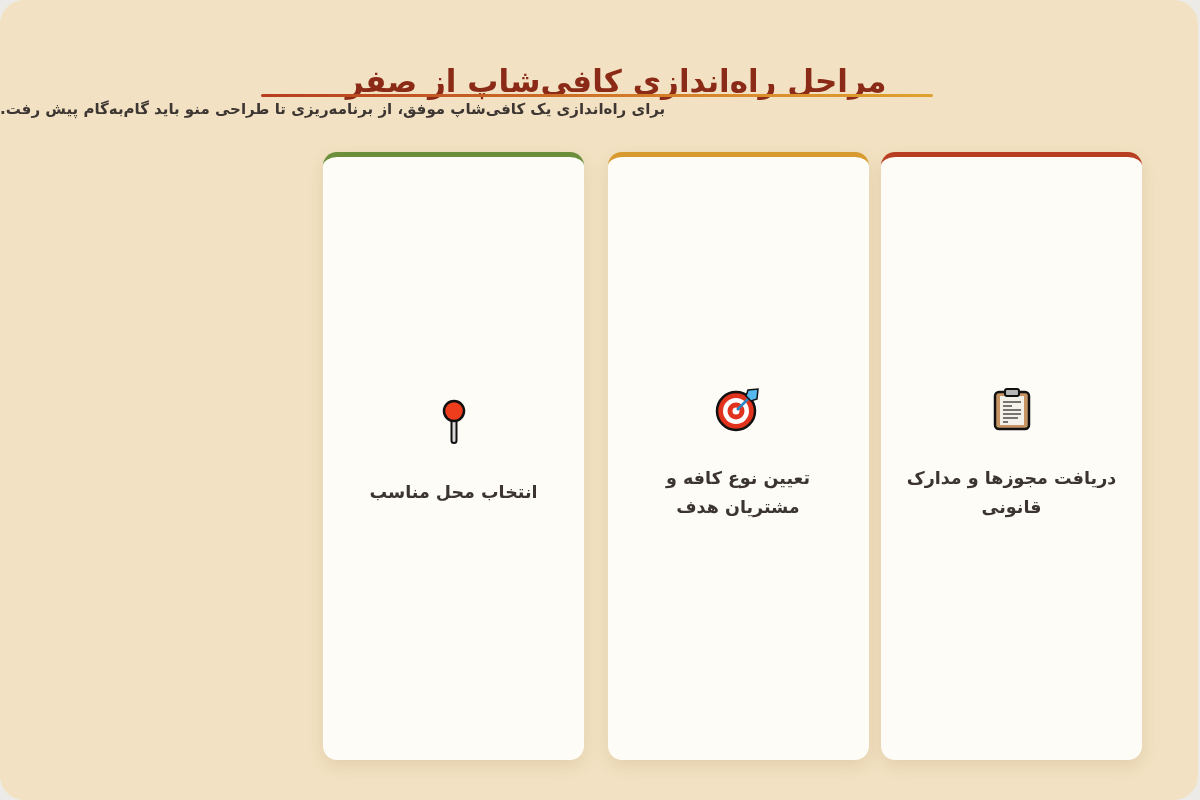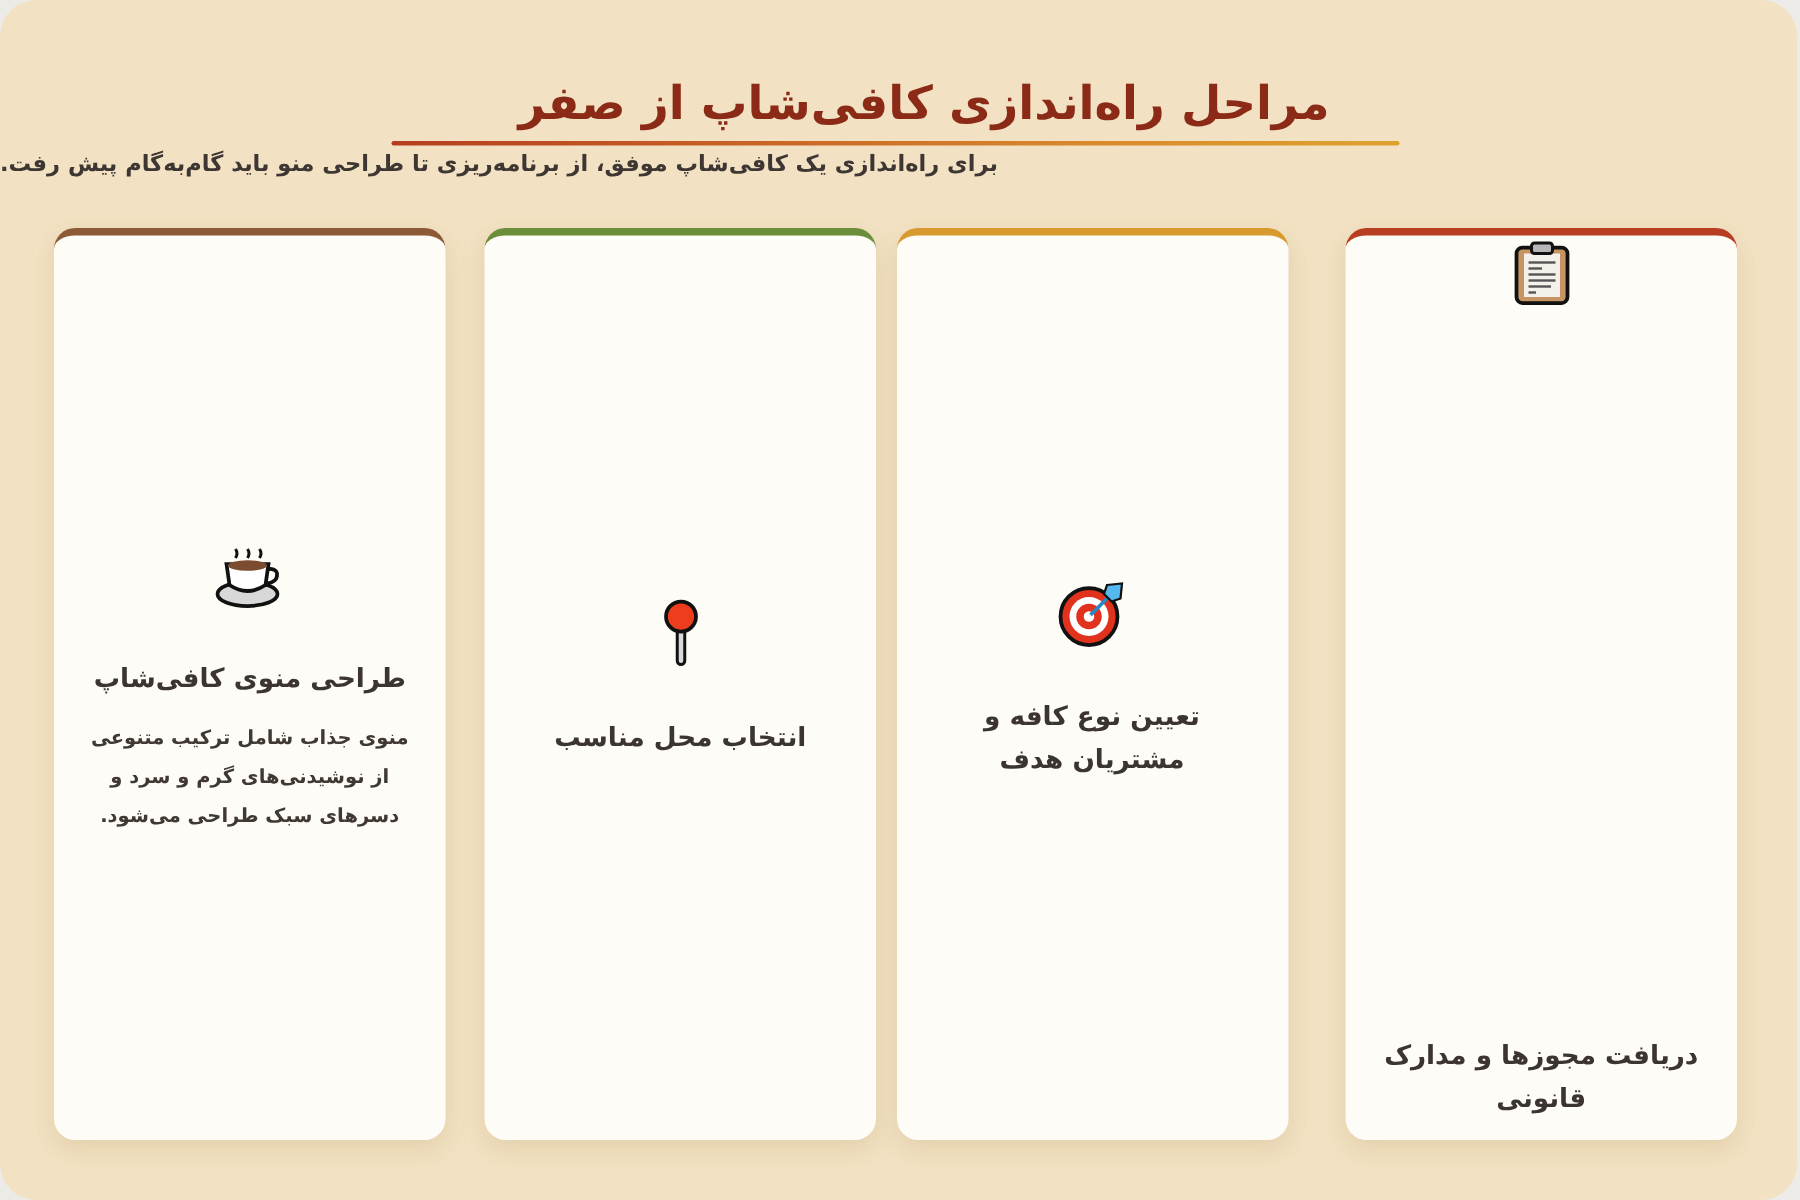--- a/index.html
+++ b/index.html
@@ -25,21 +25,21 @@
       position: absolute;
       left: 0;
       right: 0;
       top: 40px;
       text-align: center;
     }
     .title {
       font-size: 31px;
       font-weight: bold;
       color: #8b2a16;
-      margin: 4px;
+      margin: 16px;
       line-height: 50px;
       padding-left: 34px;
     }
     .underline {
       position: absolute;
       left: 261px;
       top: 54px;
       width: 672px;
       height: 3px;
       border-radius: 2px;
@@ -72,22 +72,22 @@
       box-sizing: border-box;
       border-top: 5px solid #b73e22;
       box-shadow: 0 6px 16px rgba(160, 120, 60, 0.18);
       display: flex;
       flex-direction: column;
       align-items: center;
       justify-content: center;
       text-align: center;
       padding: 0 20px;
     }
-    .card.c1 { right: 0; border-top-color: #b83e22; justify-content: space-between; }
-    .card.c2 { right: 299px; border-top-color: #d89a2e; padding-left: 19px; }
+    .card.c1 { right: 16px; border-top-color: #b83e22; }
+    .card.c2 { right: 289px; border-top-color: #d89a2e; padding-left: 19px; }
     .card.c3 { right: 574px; border-top-color: #6b8e3a; }
     .card.c4 { right: 861px; border-top-color: #8d5a38; }
 
     .icon {
       width: 50px;
       height: 50px;
       display: flex;
       align-items: center;
       justify-content: center;
       margin-bottom: 30px;
@@ -154,28 +154,15 @@
     <div class="card c3">
       <div class="icon">
         <svg width="28" height="48" viewBox="0 0 28 48">
           <rect x="11.5" y="18" width="5" height="26" rx="2.5" fill="#d9d9d9" stroke="#111" stroke-width="2"></rect>
           <circle cx="14" cy="12" r="10" fill="#ee3d1c" stroke="#111" stroke-width="2.5"></circle>
         </svg>
       </div>
       <h3 class="card-title">انتخاب محل مناسب</h3>
     </div>
 
-    <div class="card c4">
-      <div class="icon">
-        <svg width="48" height="44" viewBox="0 0 48 44">
-          <ellipse cx="22" cy="34" rx="20" ry="8" fill="#d8d8d8" stroke="#111" stroke-width="2.5"></ellipse>
-          <path d="M8 14 L36 14 L34 28 Q22 36 10 28 Z" fill="#fff" stroke="#111" stroke-width="2.5"></path>
-          <path d="M35 17 Q44 17 41 24 Q39 27 33 27" fill="none" stroke="#111" stroke-width="2.5"></path>
-          <ellipse cx="22" cy="15" rx="13" ry="3.5" fill="#7b4c30"></ellipse>
-          <path d="M14 10 q2 -3 0 -6 M22 10 q2 -3 0 -6 M30 10 q2 -3 0 -6" fill="none" stroke="#111" stroke-width="2"></path>
-        </svg>
-      </div>
-      <h3 class="card-title">طراحی منوی کافی‌شاپ</h3>
-      <p class="card-desc">منوی جذاب شامل ترکیب متنوعی از نوشیدنی‌های گرم و سرد و دسرهای سبک طراحی می‌شود.</p>
-    </div>
 
   </div>
 </div>
 
 </body></html>

